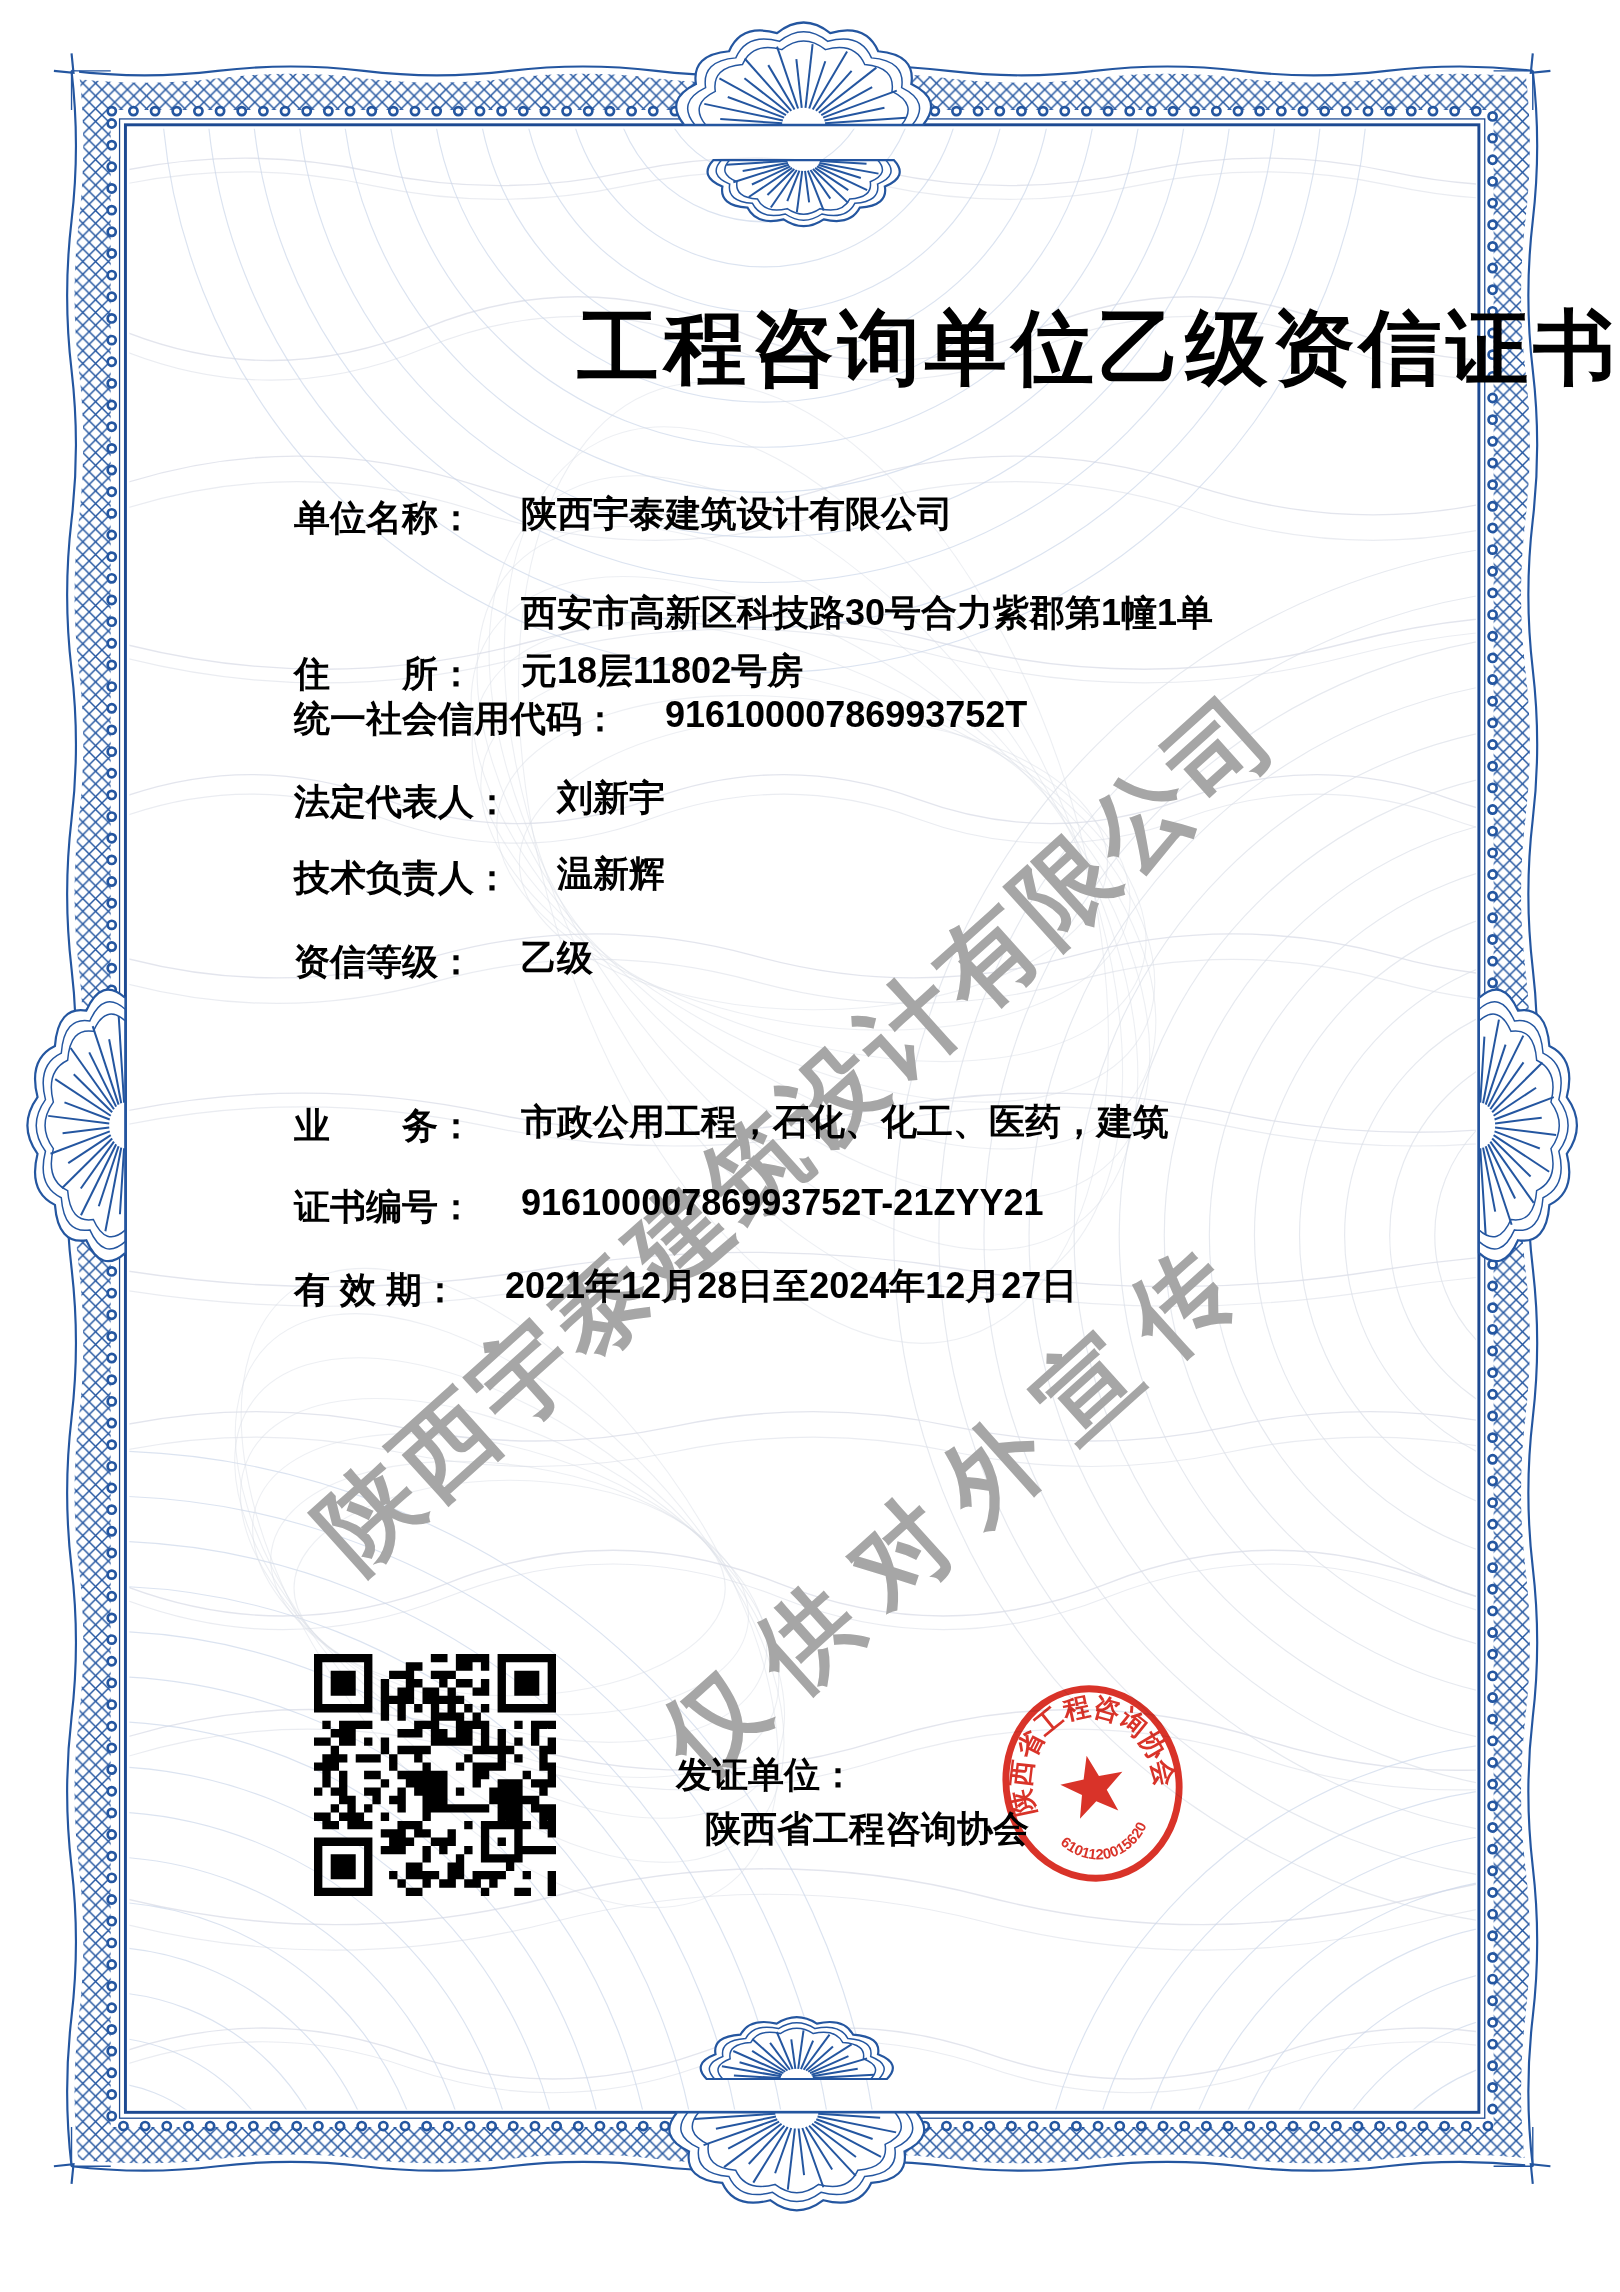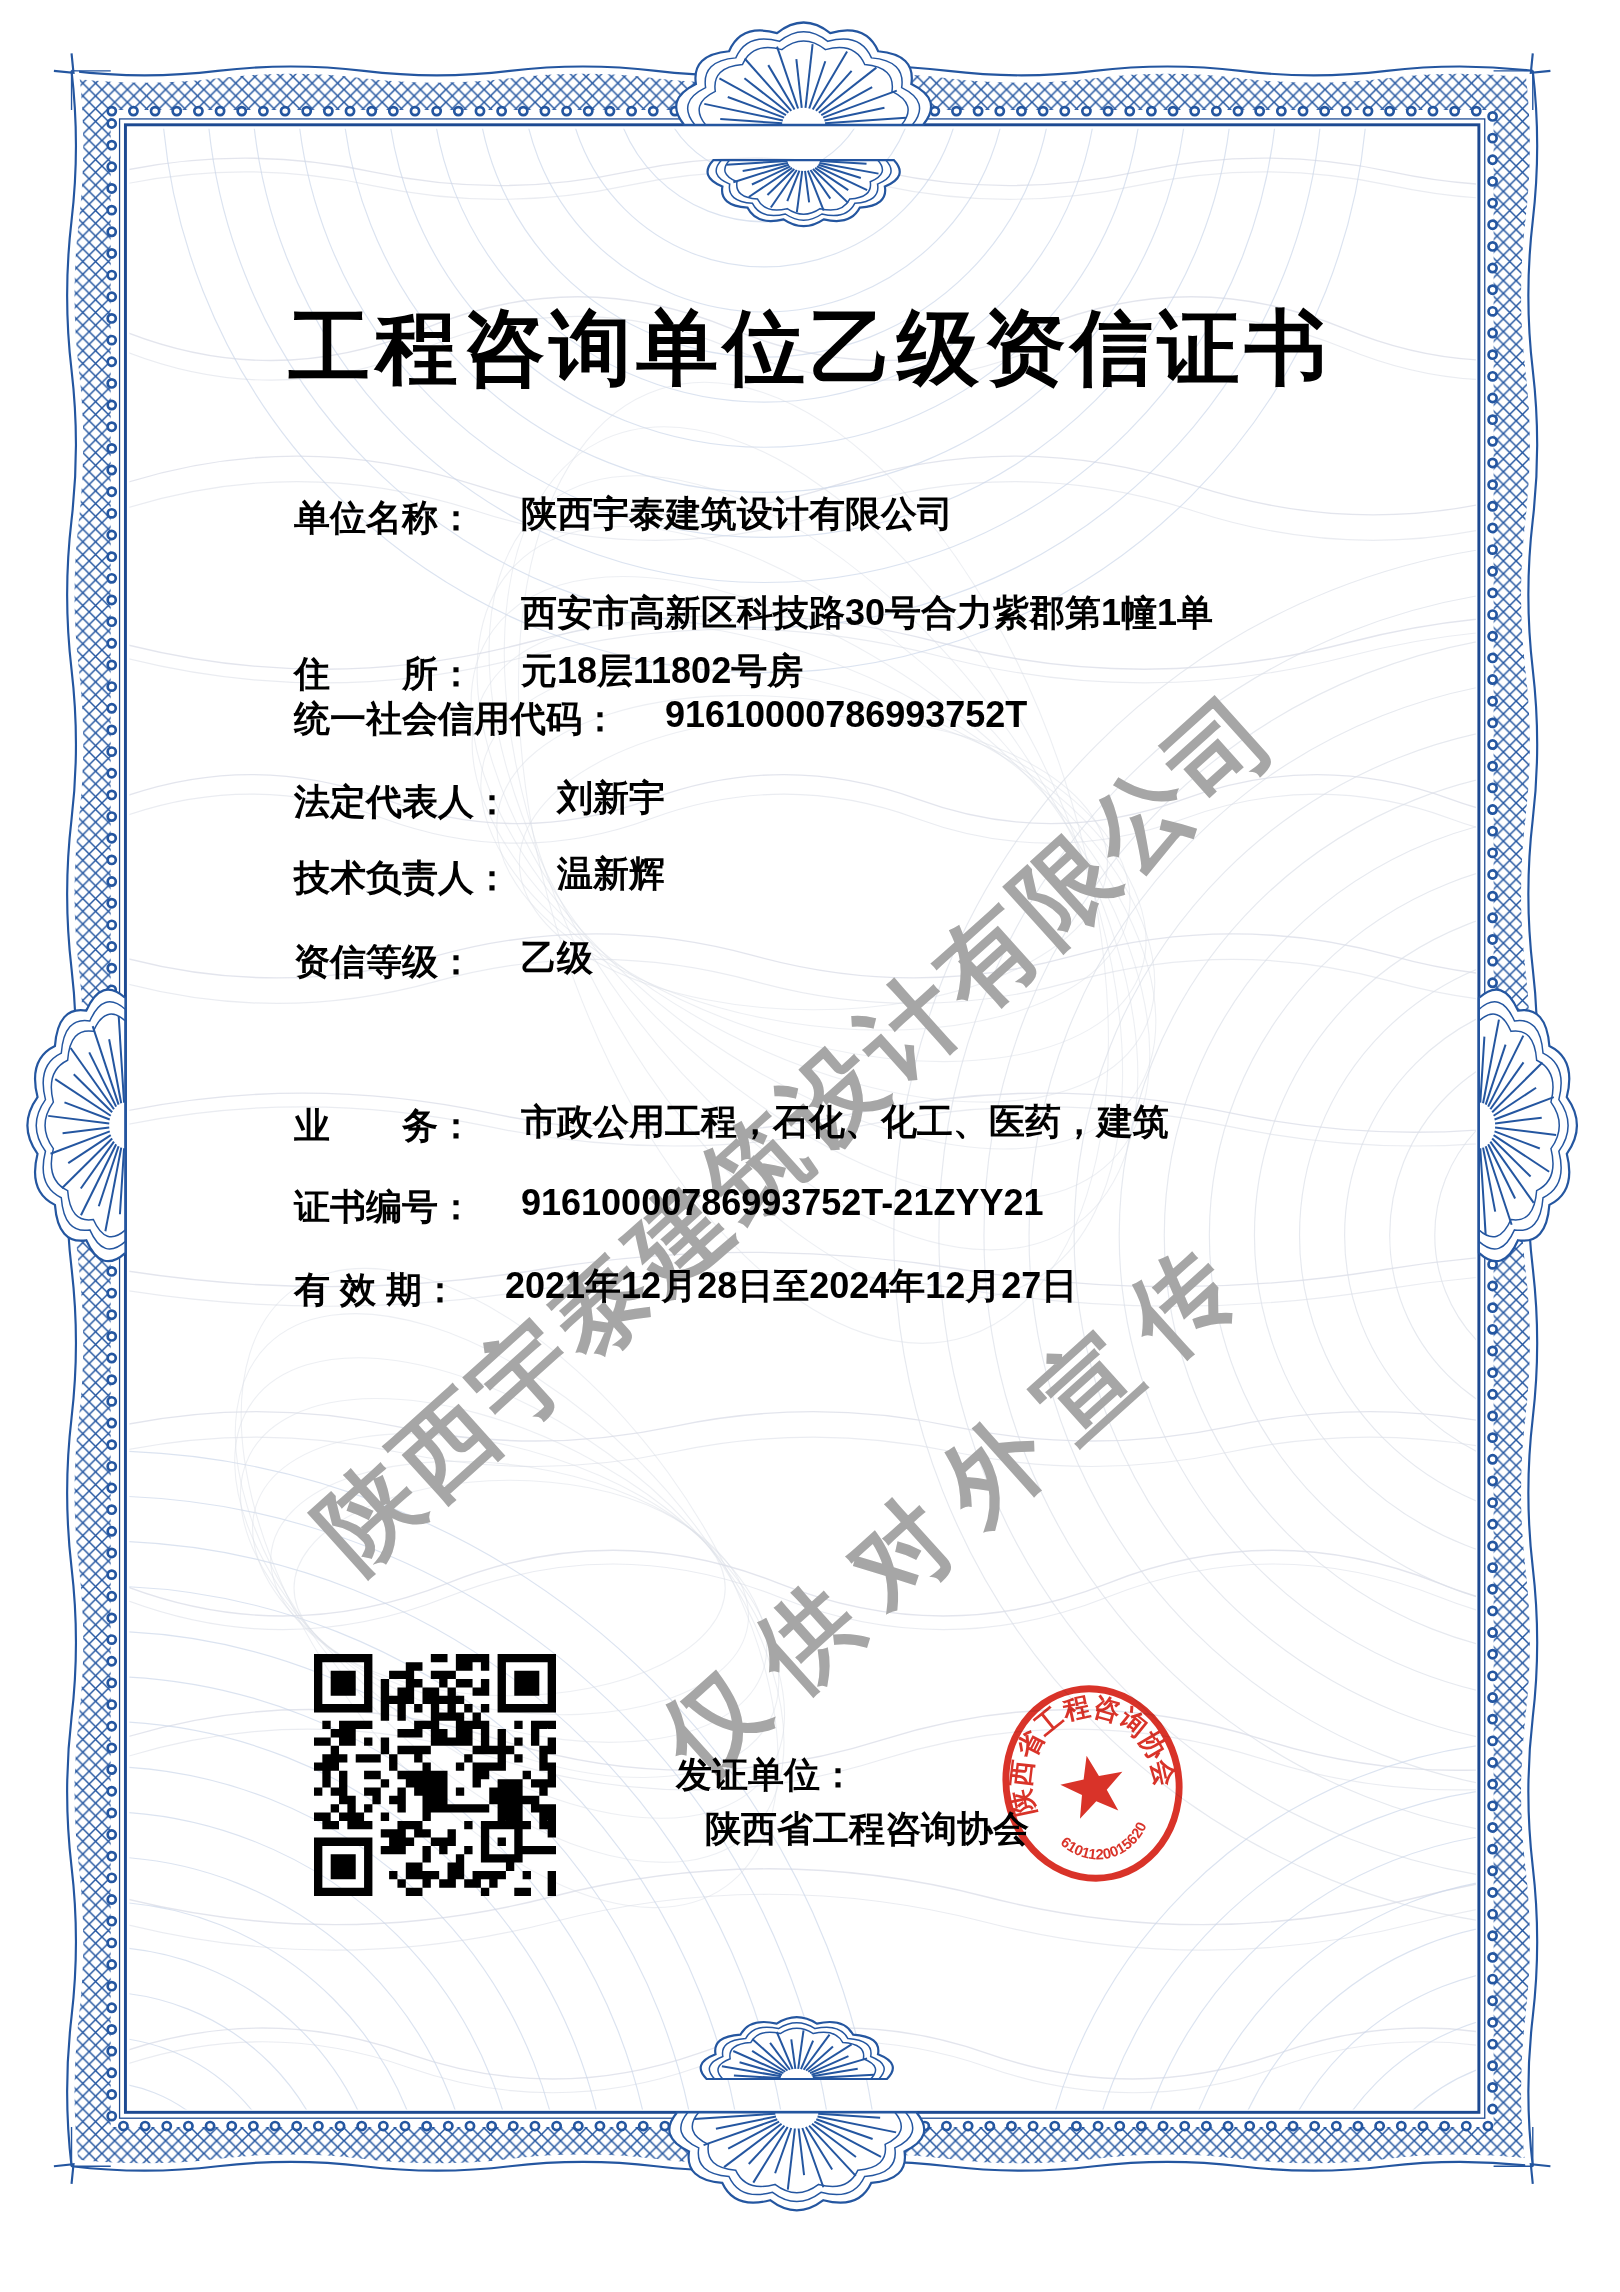--- a/index.html
+++ b/index.html
@@ -1,19 +1,19 @@
 <!DOCTYPE html>
 <html><head>
 <meta charset="utf-8">
 <style>
   html,body{margin:0;padding:0;background:#888;}
   #page{position:relative;width:1620px;height:2293px;background:#ffffff;overflow:hidden;
         font-family:"Liberation Sans","DejaVu Sans",sans-serif;}
   svg.layer{position:absolute;left:0;top:0;width:1620px;height:2293px;}
-  #title{position:absolute;left:0;top:294px;width:1620px;text-align:center;
+  #title{position:absolute;left:0;top:294px;width:1620px;text-align:right;
          font-size:82px;font-weight:900;color:#000;letter-spacing:4.9px;z-index:6;}
   .row{position:absolute;left:294px;display:flex;align-items:flex-end;z-index:6;}
   .lbl{font-size:36px;font-weight:800;color:#000;white-space:pre;}
   .val{font-size:36px;font-weight:800;color:#000;margin-left:47px;line-height:1.6;}
   .val.wide{max-width:701px;margin-top:17px;}
   #issuer-row{position:absolute;left:676px;top:1751px;display:flex;z-index:6;flex-direction:column;}
   #issuer-row .val{margin-left:29px;}
   .wm{position:absolute;color:#a6a6a6;font-weight:800;font-size:98px;white-space:nowrap;
       transform-origin:left top;z-index:2;}
   #wm1{left:290px;top:1500px;transform:rotate(-42deg);letter-spacing:5.9px;}

